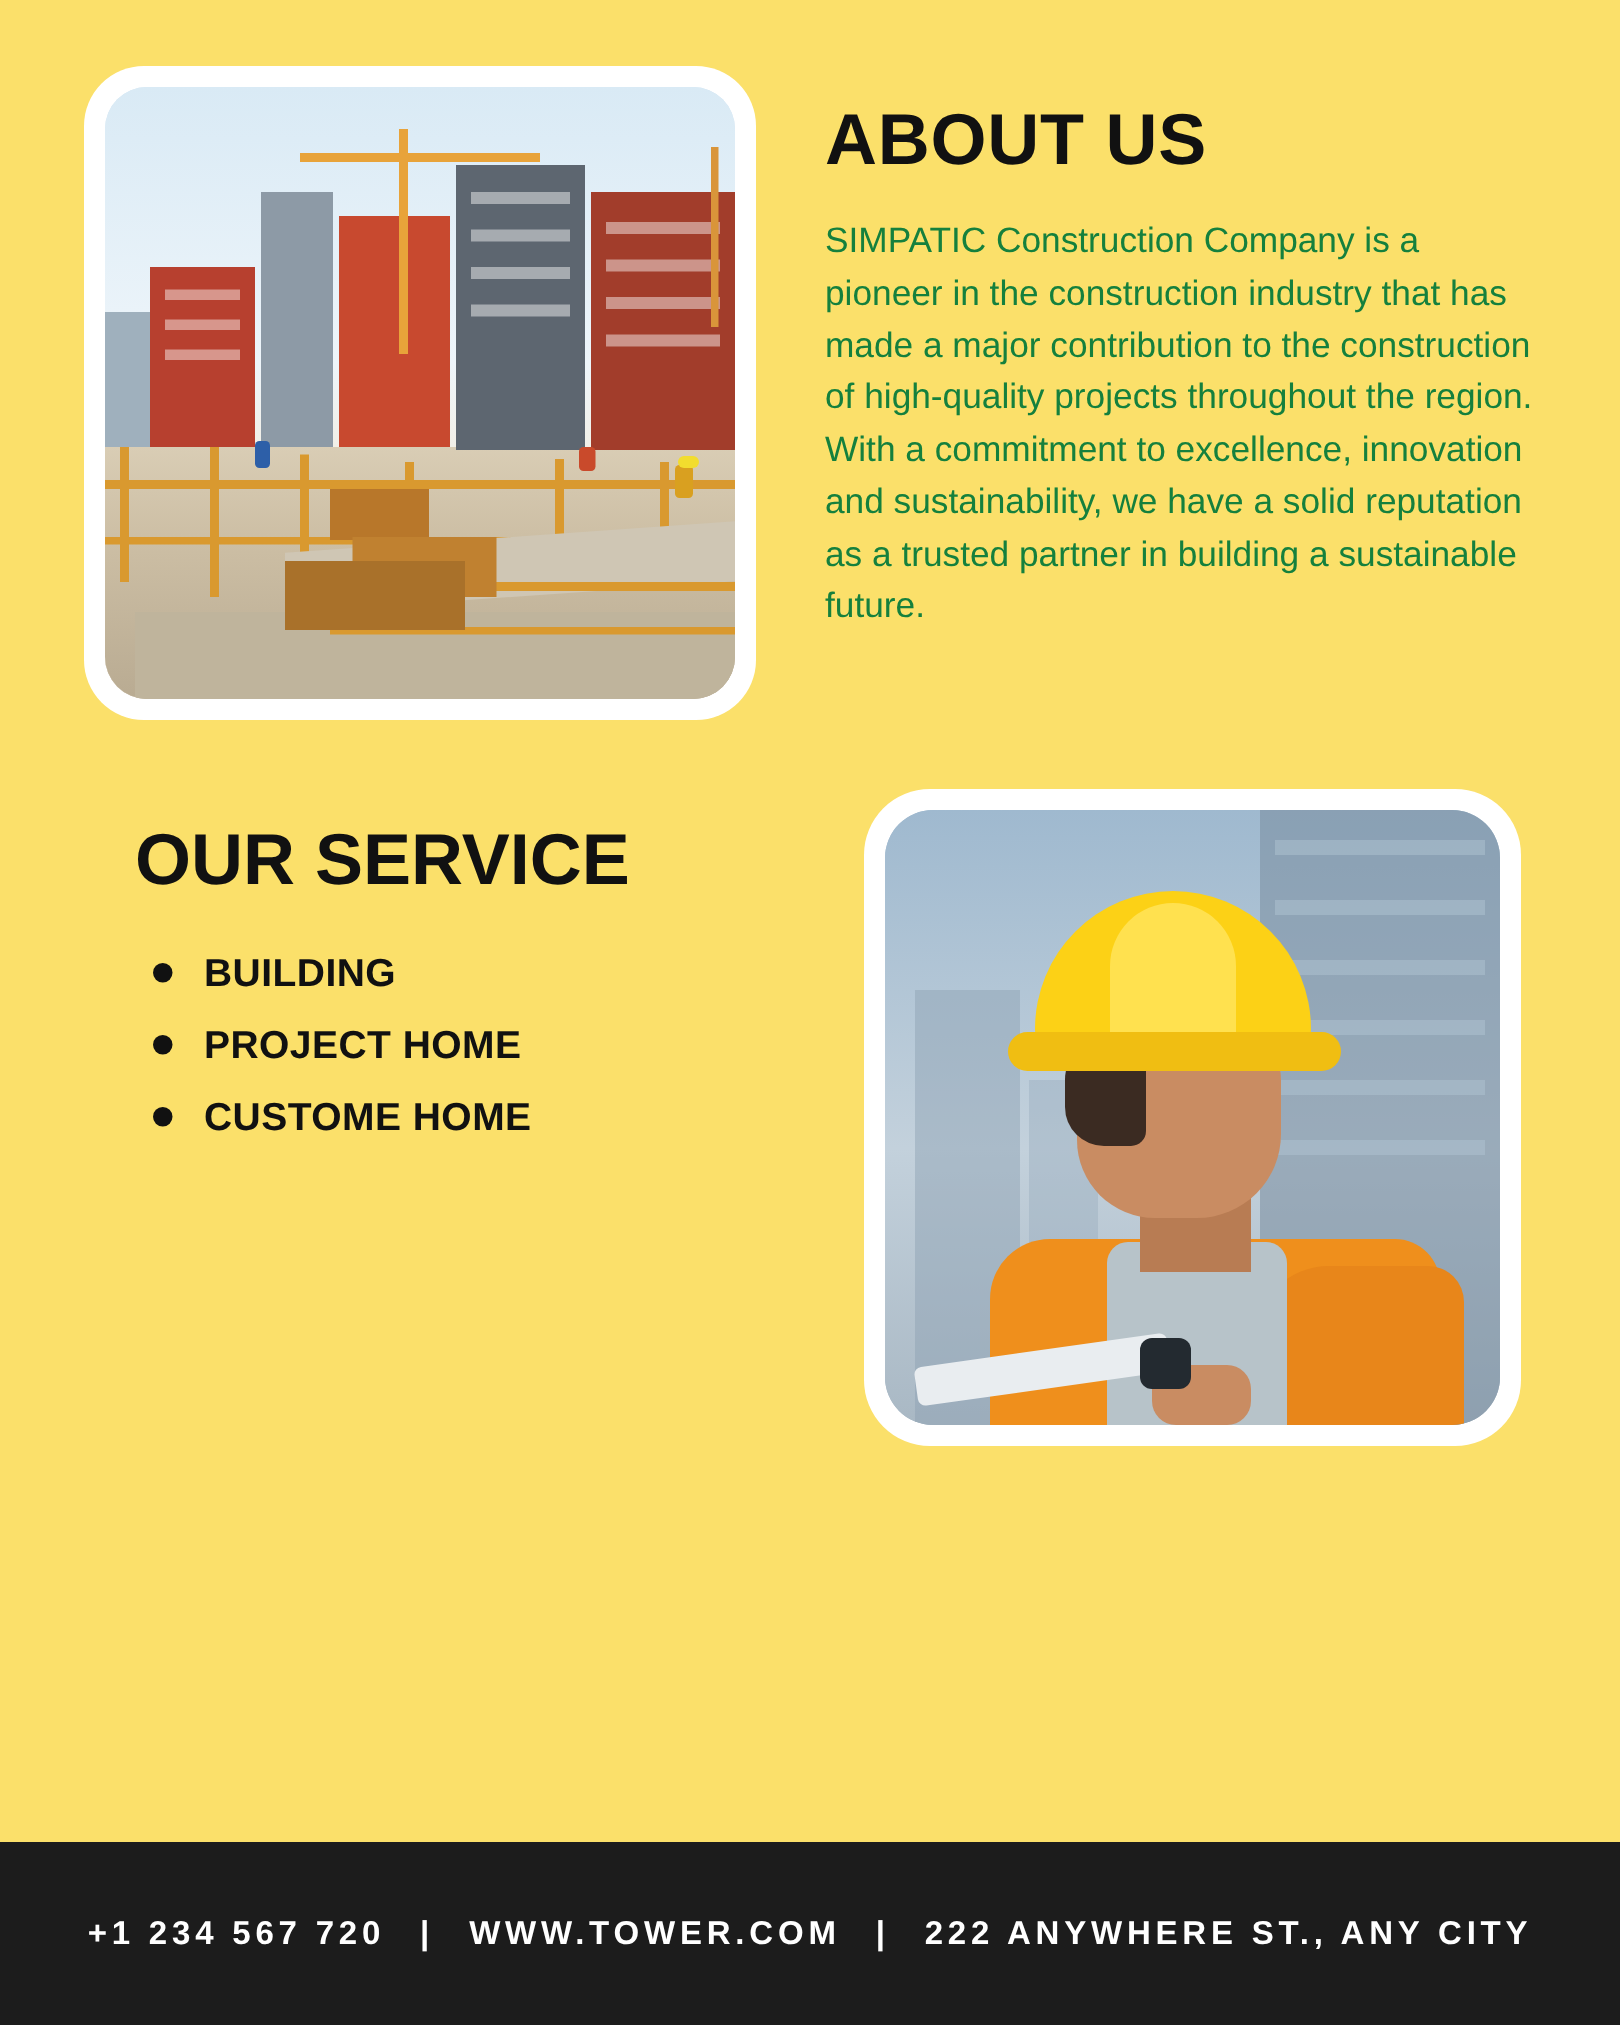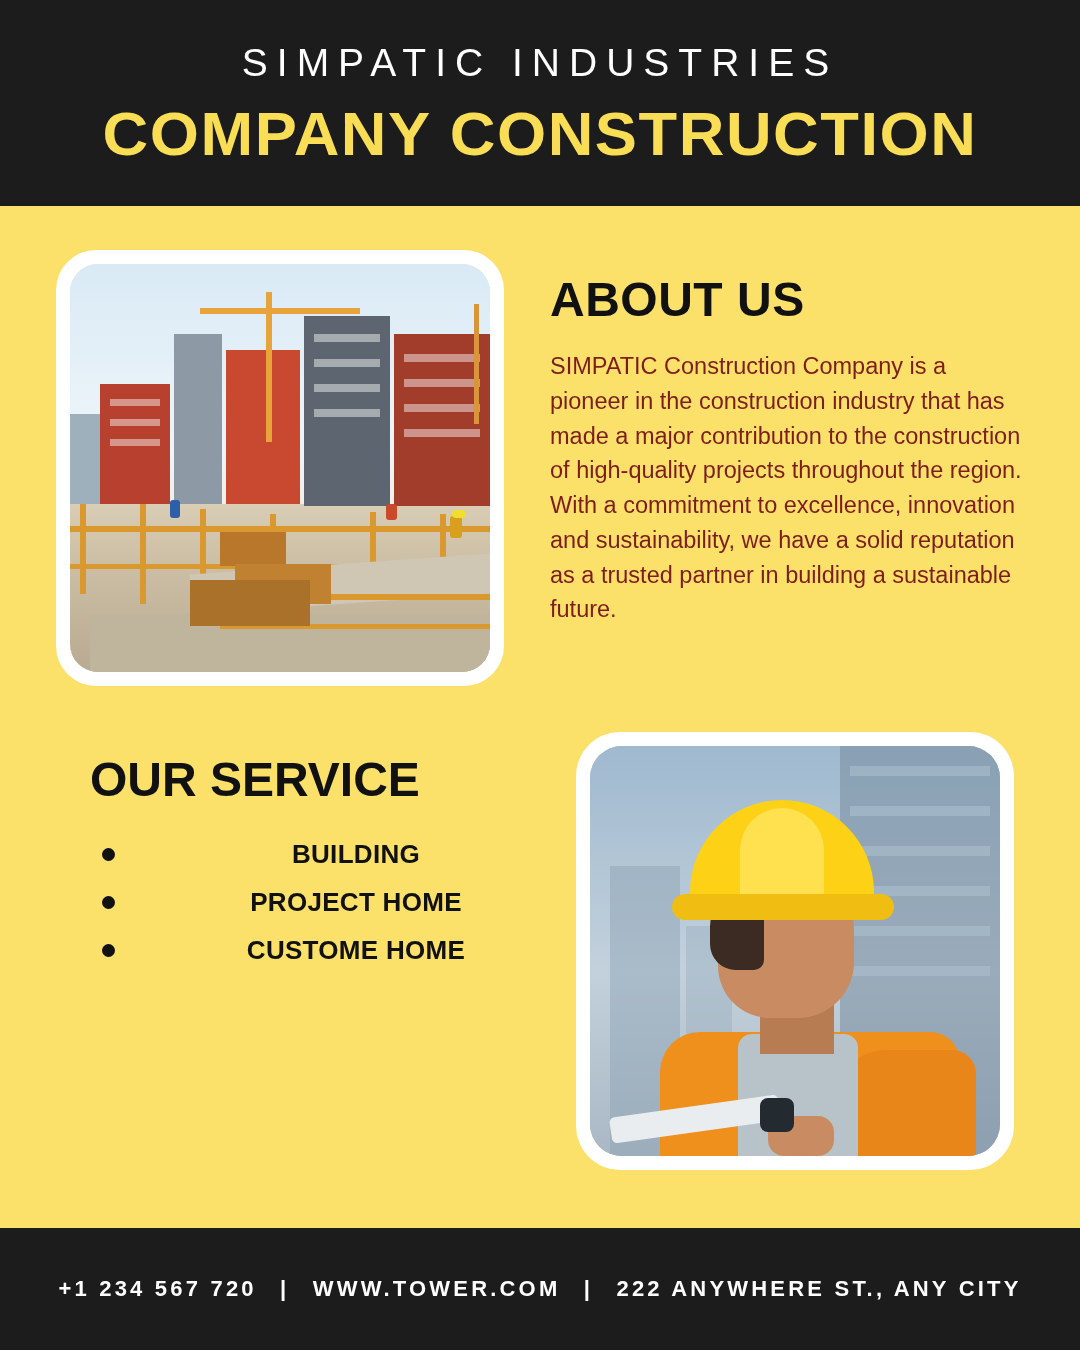--- a/index.html
+++ b/index.html
@@ -78,37 +78,37 @@
   .about-title {
     font-size: 48px;
     font-weight: bold;
     color: #111111;
     letter-spacing: 0.5px;
     margin-bottom: 22px;
   }
   .about-text {
     font-size: 23.5px;
     line-height: 1.48;
-    color: #7f1d1d;
+    color: #15803d;
   }
 
   
   .bottom-row {
     display: flex;
     padding: 46px 56px 0 56px;
     align-items: flex-start;
   }
   .service-col { width: 520px; padding-left: 34px; padding-top: 20px; }
   .service-title {
     font-size: 48px;
     font-weight: bold;
     color: #111111;
     margin-bottom: 32px;
   }
-  .service-list { list-style: none; padding-left: 12px; text-align: center; }
+  .service-list { list-style: none; padding-left: 12px; }
   .service-list li {
     font-size: 26px;
     font-weight: bold;
     color: #111111;
     margin-bottom: 17px;
     position: relative;
     padding-left: 34px;
     letter-spacing: 0.3px;
   }
   .service-list li:before {
@@ -210,24 +210,20 @@
   }
   .hand { position:absolute; left: 178px; top: 370px; width: 66px; height: 40px; background:#c98c62; border-radius: 16px; }
   .tablet { position:absolute; left: 20px; top: 360px; width: 170px; height: 26px; background:#e9edf0; border-radius: 5px; transform: rotate(-8deg); }
   .watch { position:absolute; left: 170px; top: 352px; width: 34px; height: 34px; background:#232a30; border-radius: 8px; }
 </style>
 </head>
 <body>
 
 <div class="poster">
 
-  <div class="header">
-    <div class="header-sub">SIMPATIC INDUSTRIES</div>
-    <div class="header-title">COMPANY CONSTRUCTION</div>
-  </div>
 
   <div class="body-area">
 
     <div class="top-row">
 
       <div class="photo-frame">
         <div class="photo-site">
           <div class="sky"></div>
           <div class="ground"></div>
           <div class="bld b6"></div>

